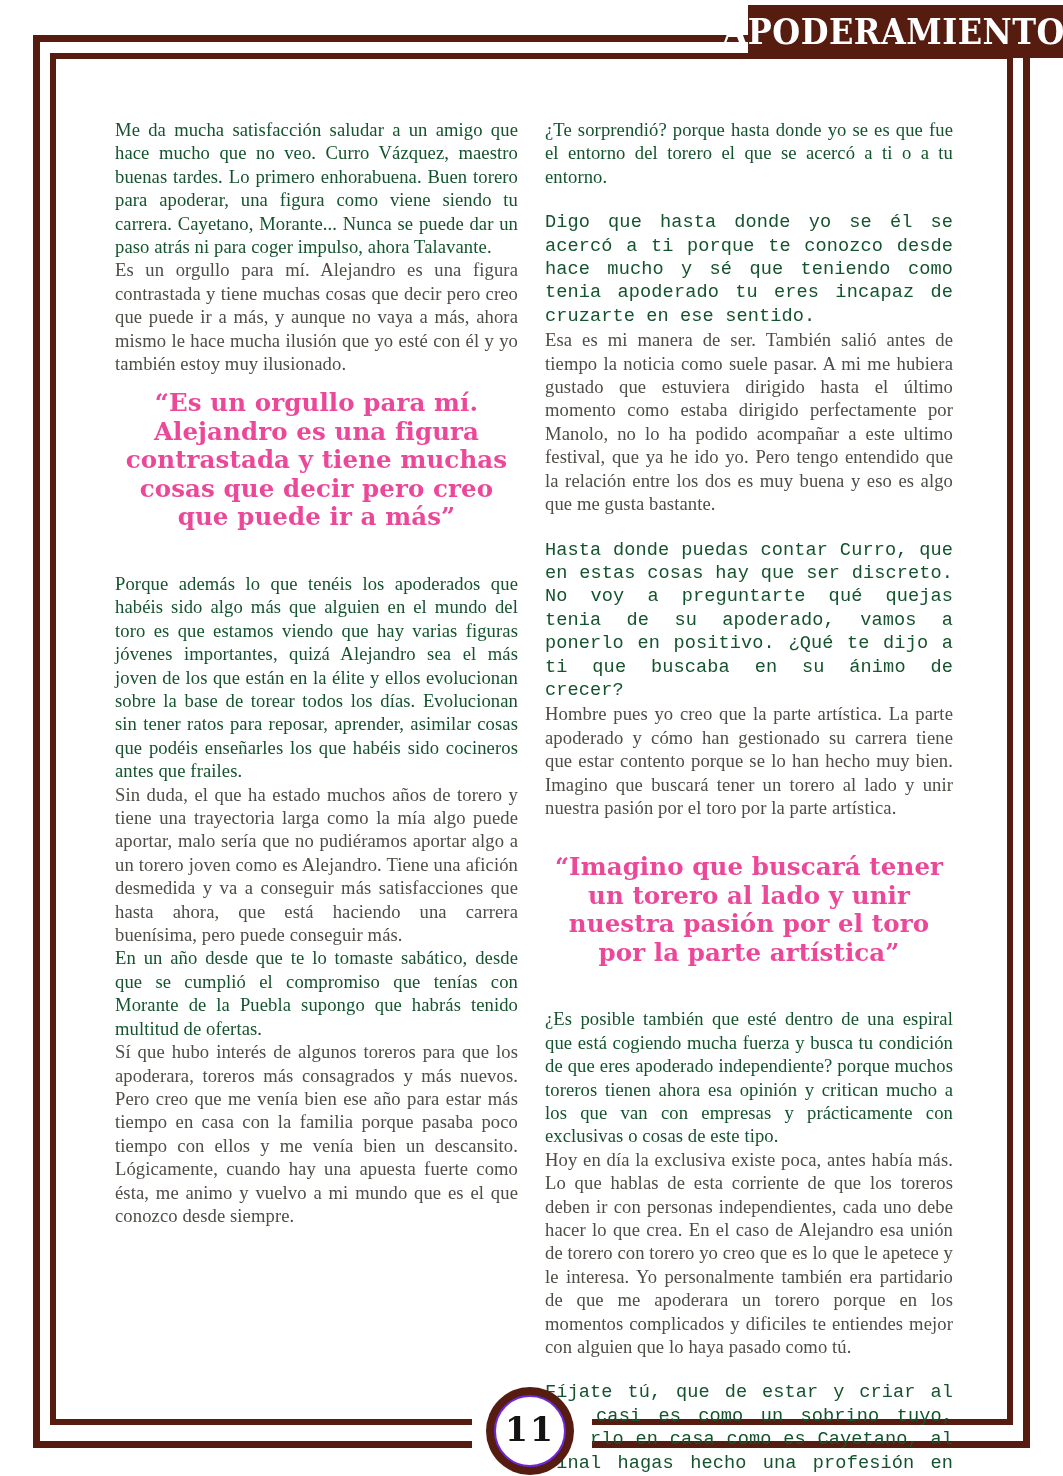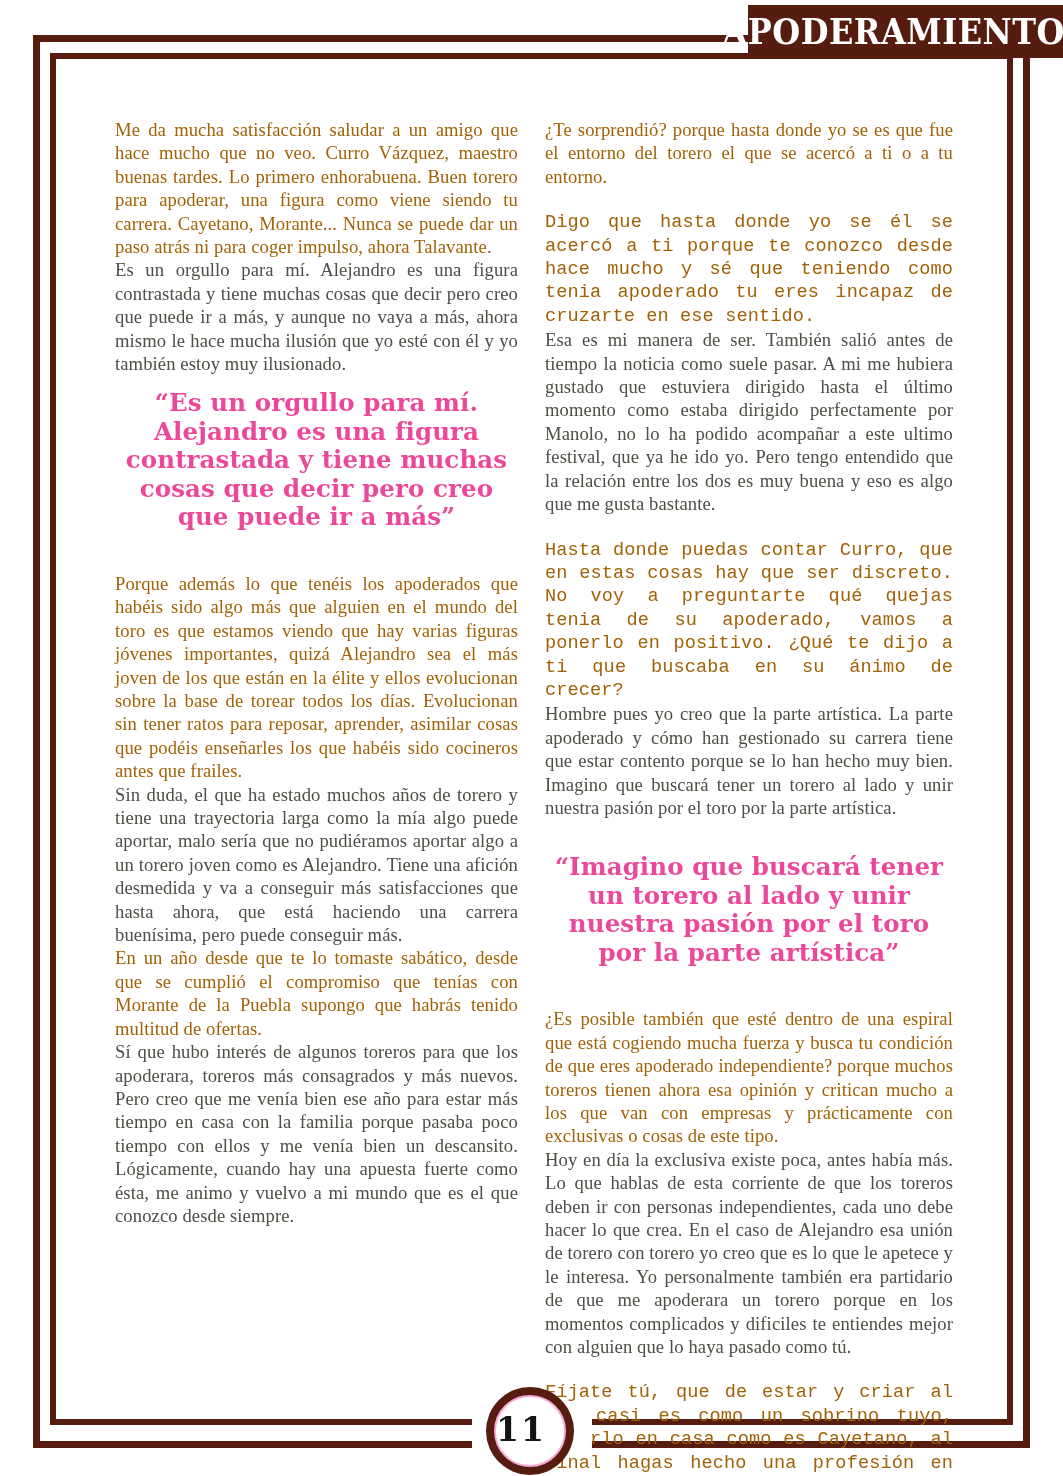--- a/index.html
+++ b/index.html
@@ -35,21 +35,21 @@
   
   .col{position:absolute;top:118px;z-index:3;}
   .col-left{left:115px;width:403px;}
   .col-right{left:545px;width:408px;}
   .col p{
     margin:0;
     font-size:18.6px;line-height:23.4px;
     text-align:justify;
     letter-spacing:0.1px;
   }
-  .q{color:#a16207;}
+  .q{color:#14532d;}
   .a{color:#504c46;}
   .gap{margin-top:23px !important;font-family:Liberation Mono, monospace;}
   .quote{
     font-family:"DejaVu Serif", serif;
     font-weight:bold;
     font-size:24.5px !important;line-height:28.5px !important;
     text-align:center !important;
     color:#ec4899;
     margin:14px 0 40px !important;
     padding:0 4px;
@@ -61,22 +61,22 @@
     position:absolute;left:472px;top:1408px;width:120px;height:48px;
     background:#ffffff;z-index:6;
   }
   .page-circle{
     position:absolute;left:486px;top:1387px;width:88px;height:88px;
     border-radius:50%;background:#561c10;z-index:7;
   }
   .page-circle-inner{
     position:absolute;left:8px;top:8px;right:8px;bottom:8px;
     border-radius:50%;background:#ffffff;
-    border:2px solid #f9a8d4;box-sizing:border-box;
-    display:flex;align-items:center;justify-content:flex-start;
+    border:2px solid #6d28d9;box-sizing:border-box;
+    display:flex;align-items:center;justify-content:center;
   }
   .page-number{
     font-family:"DejaVu Serif", serif;
     font-weight:bold;font-size:33px;color:#141414;
     letter-spacing:2px;line-height:1;
     padding-bottom:4px;
   }
 </style>
 </head>
 <body>

